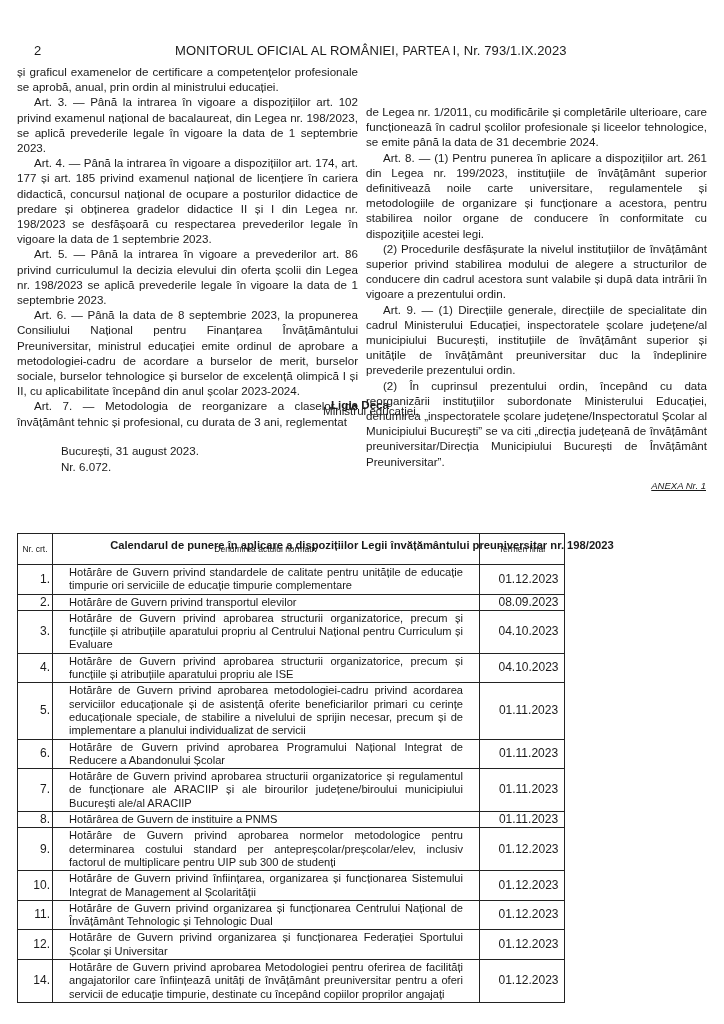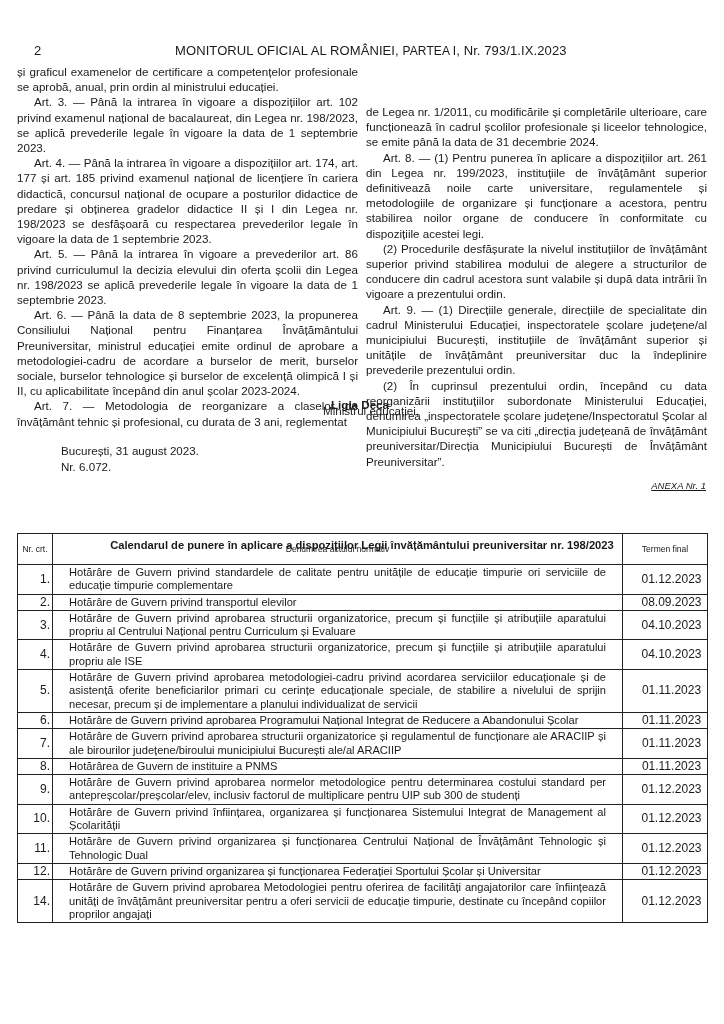--- a/index.html
+++ b/index.html
@@ -12,21 +12,21 @@
   .col.left { left:17px; }
   .col.right { left:366px;margin-top:40px; }
   .col p { margin:0; }
   .col p.ind { text-indent:17px; }
   .signer { position:absolute; font-size:11.6px; }
   .s-title { left:323px; top:404px; }
   .s-name { left:331px; top:398px; font-weight:bold; }
   .placedate { position:absolute; left:61px; top:443px; font-size:11.6px; line-height:15.5px; }
   .anexa { position:absolute; right:18px; top:480px; font-size:9.5px; font-style:italic; text-decoration:underline; }
   .tabletitle { position:absolute; left:0; width:724px; top:509px; text-align:center; font-size:11.2px; font-weight:bold;margin-top:30px; }
-  table.cal { position:absolute; left:17px; top:533px; width:691px; border-collapse:collapse; font-size:11.1px; line-height:13.3px; }
+  table.cal { position:absolute; left:17px; top:533px; width:548px; border-collapse:collapse; font-size:11.1px; line-height:13.3px; }
   table.cal td, table.cal th { border:1.3px solid #222; padding:0 3px; }
   table.cal th { font-weight:normal; font-size:8.5px; line-height:11px; height:30px; }
   table.cal th.nr { width:28px; }
   table.cal th.dt { width:78px; }
   table.cal td.nr { text-align:right; padding-right:2px; font-size:12px; }
   table.cal td.txt { text-align:justify; padding:1px 16px; }
   table.cal td.dt { text-align:center; font-size:12px;padding-left:16px; }
 </style>
 </head>
 <body>

